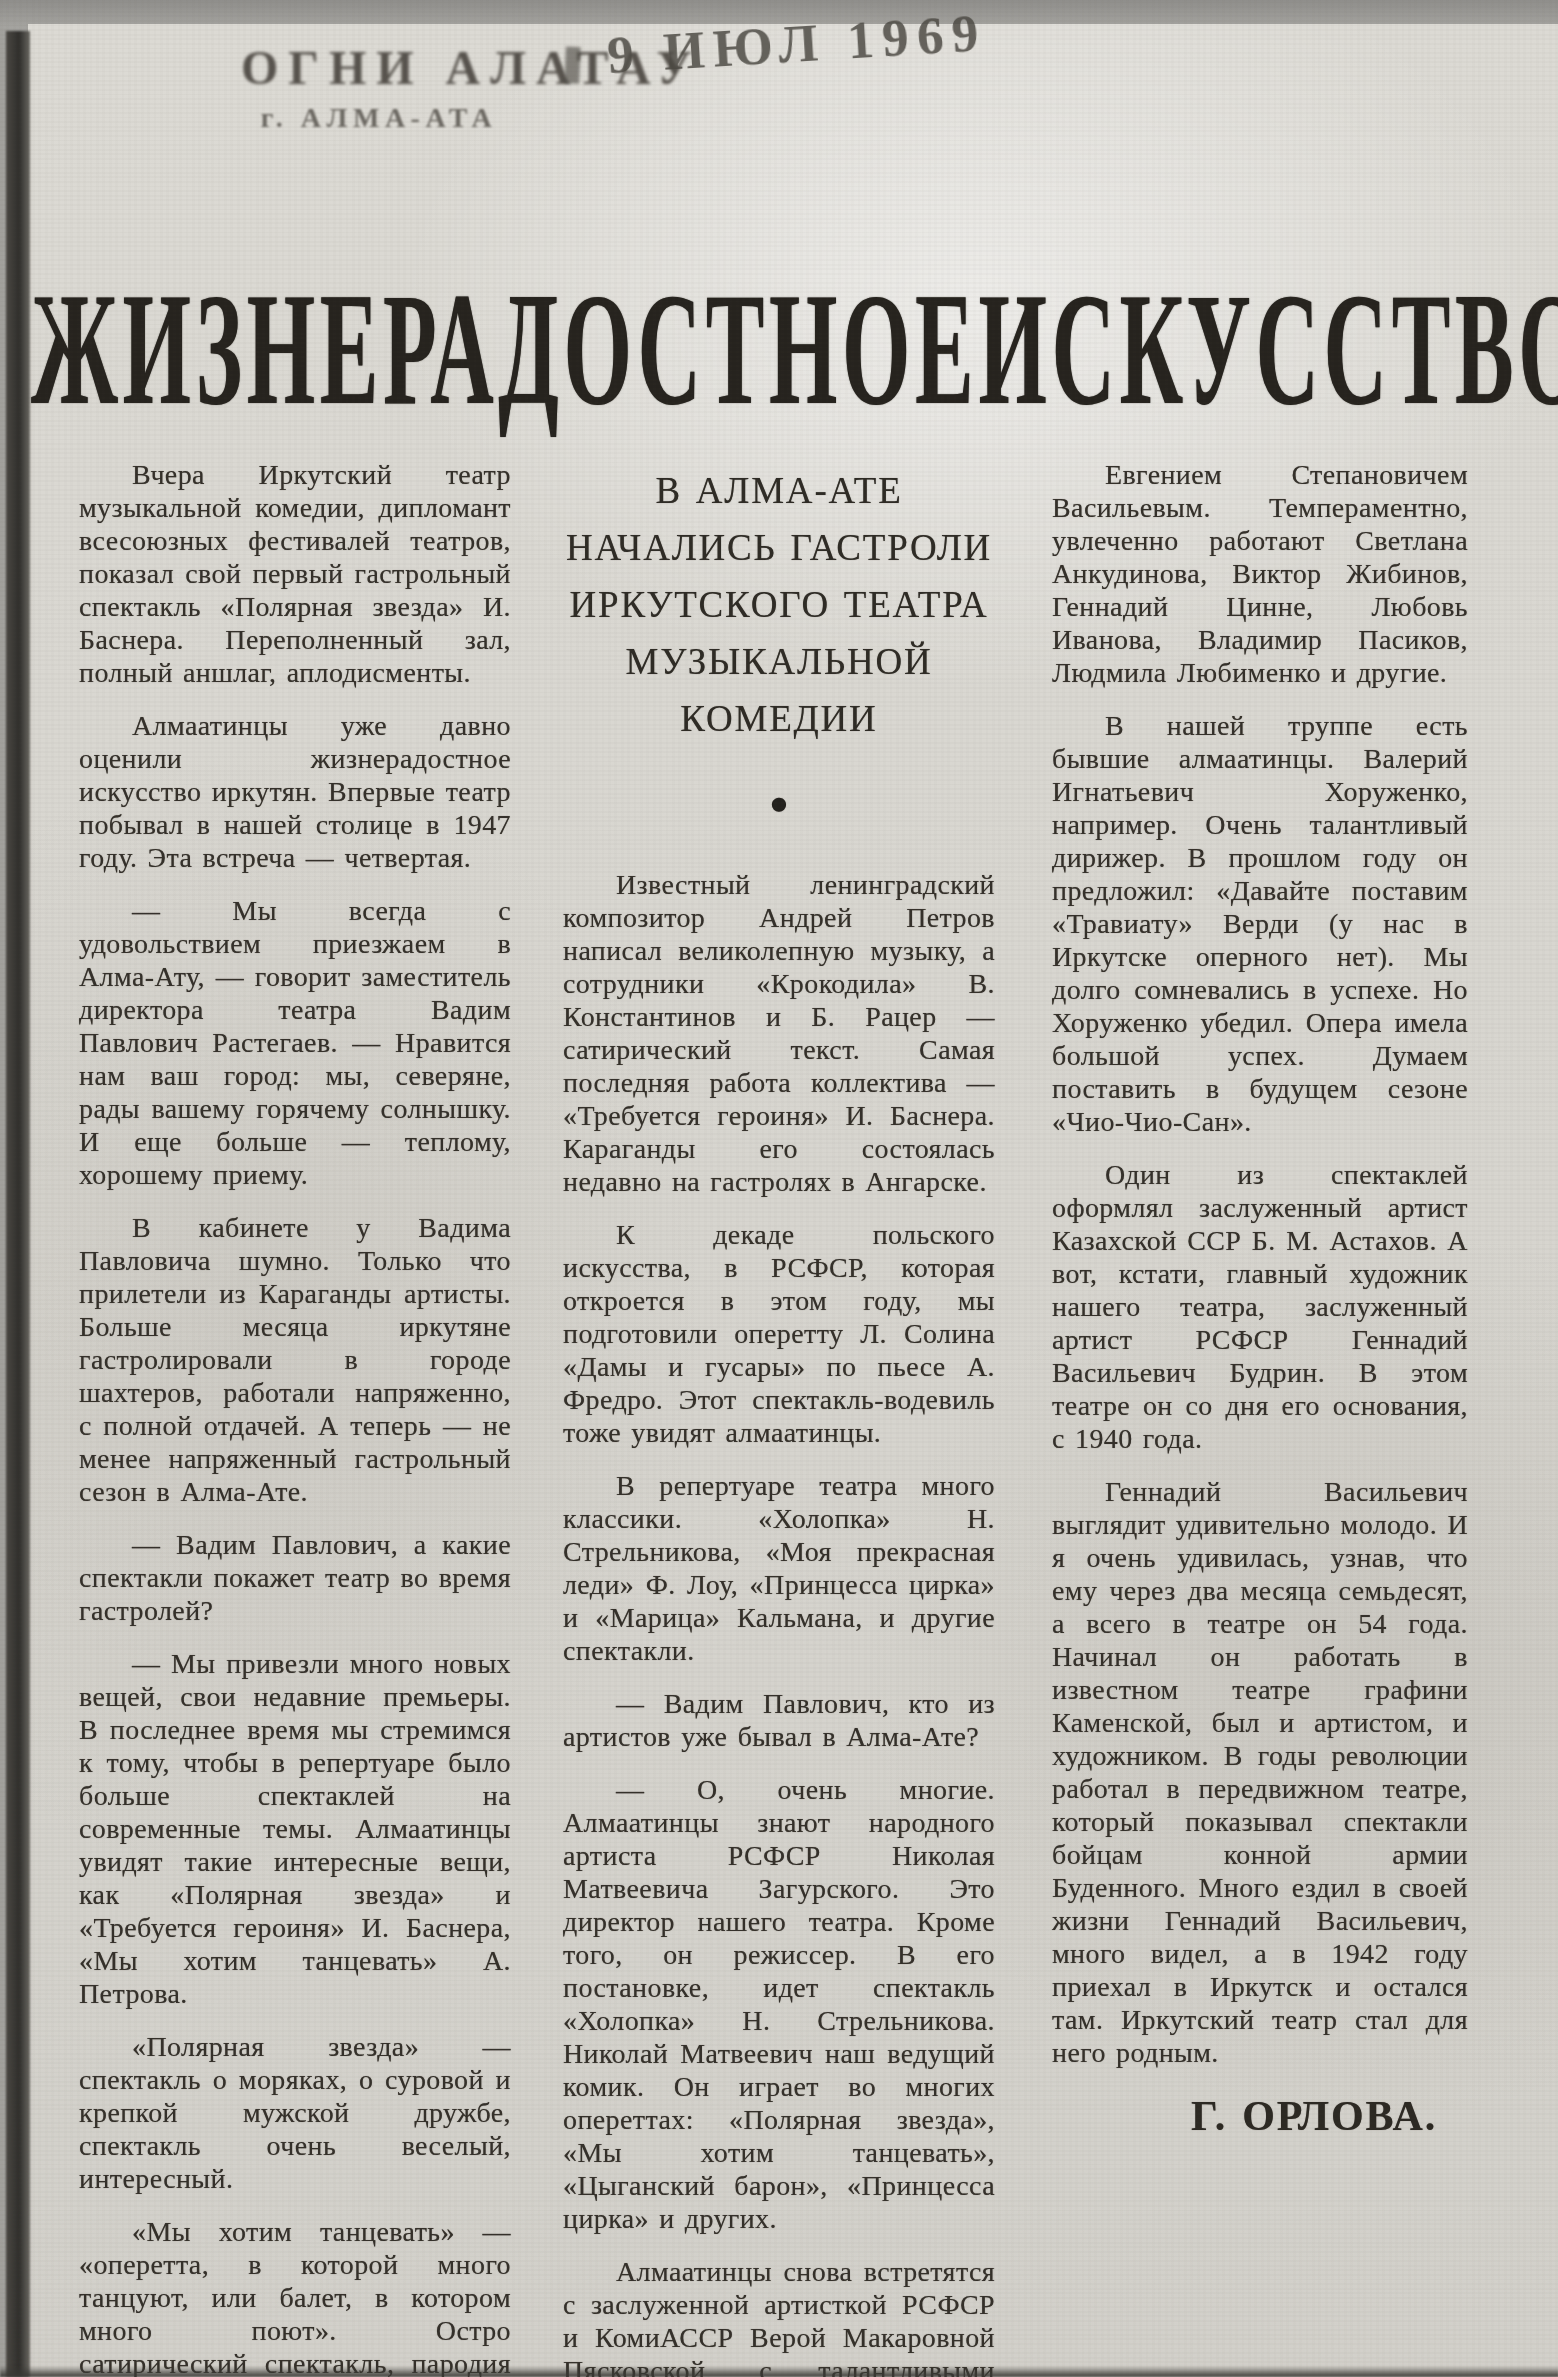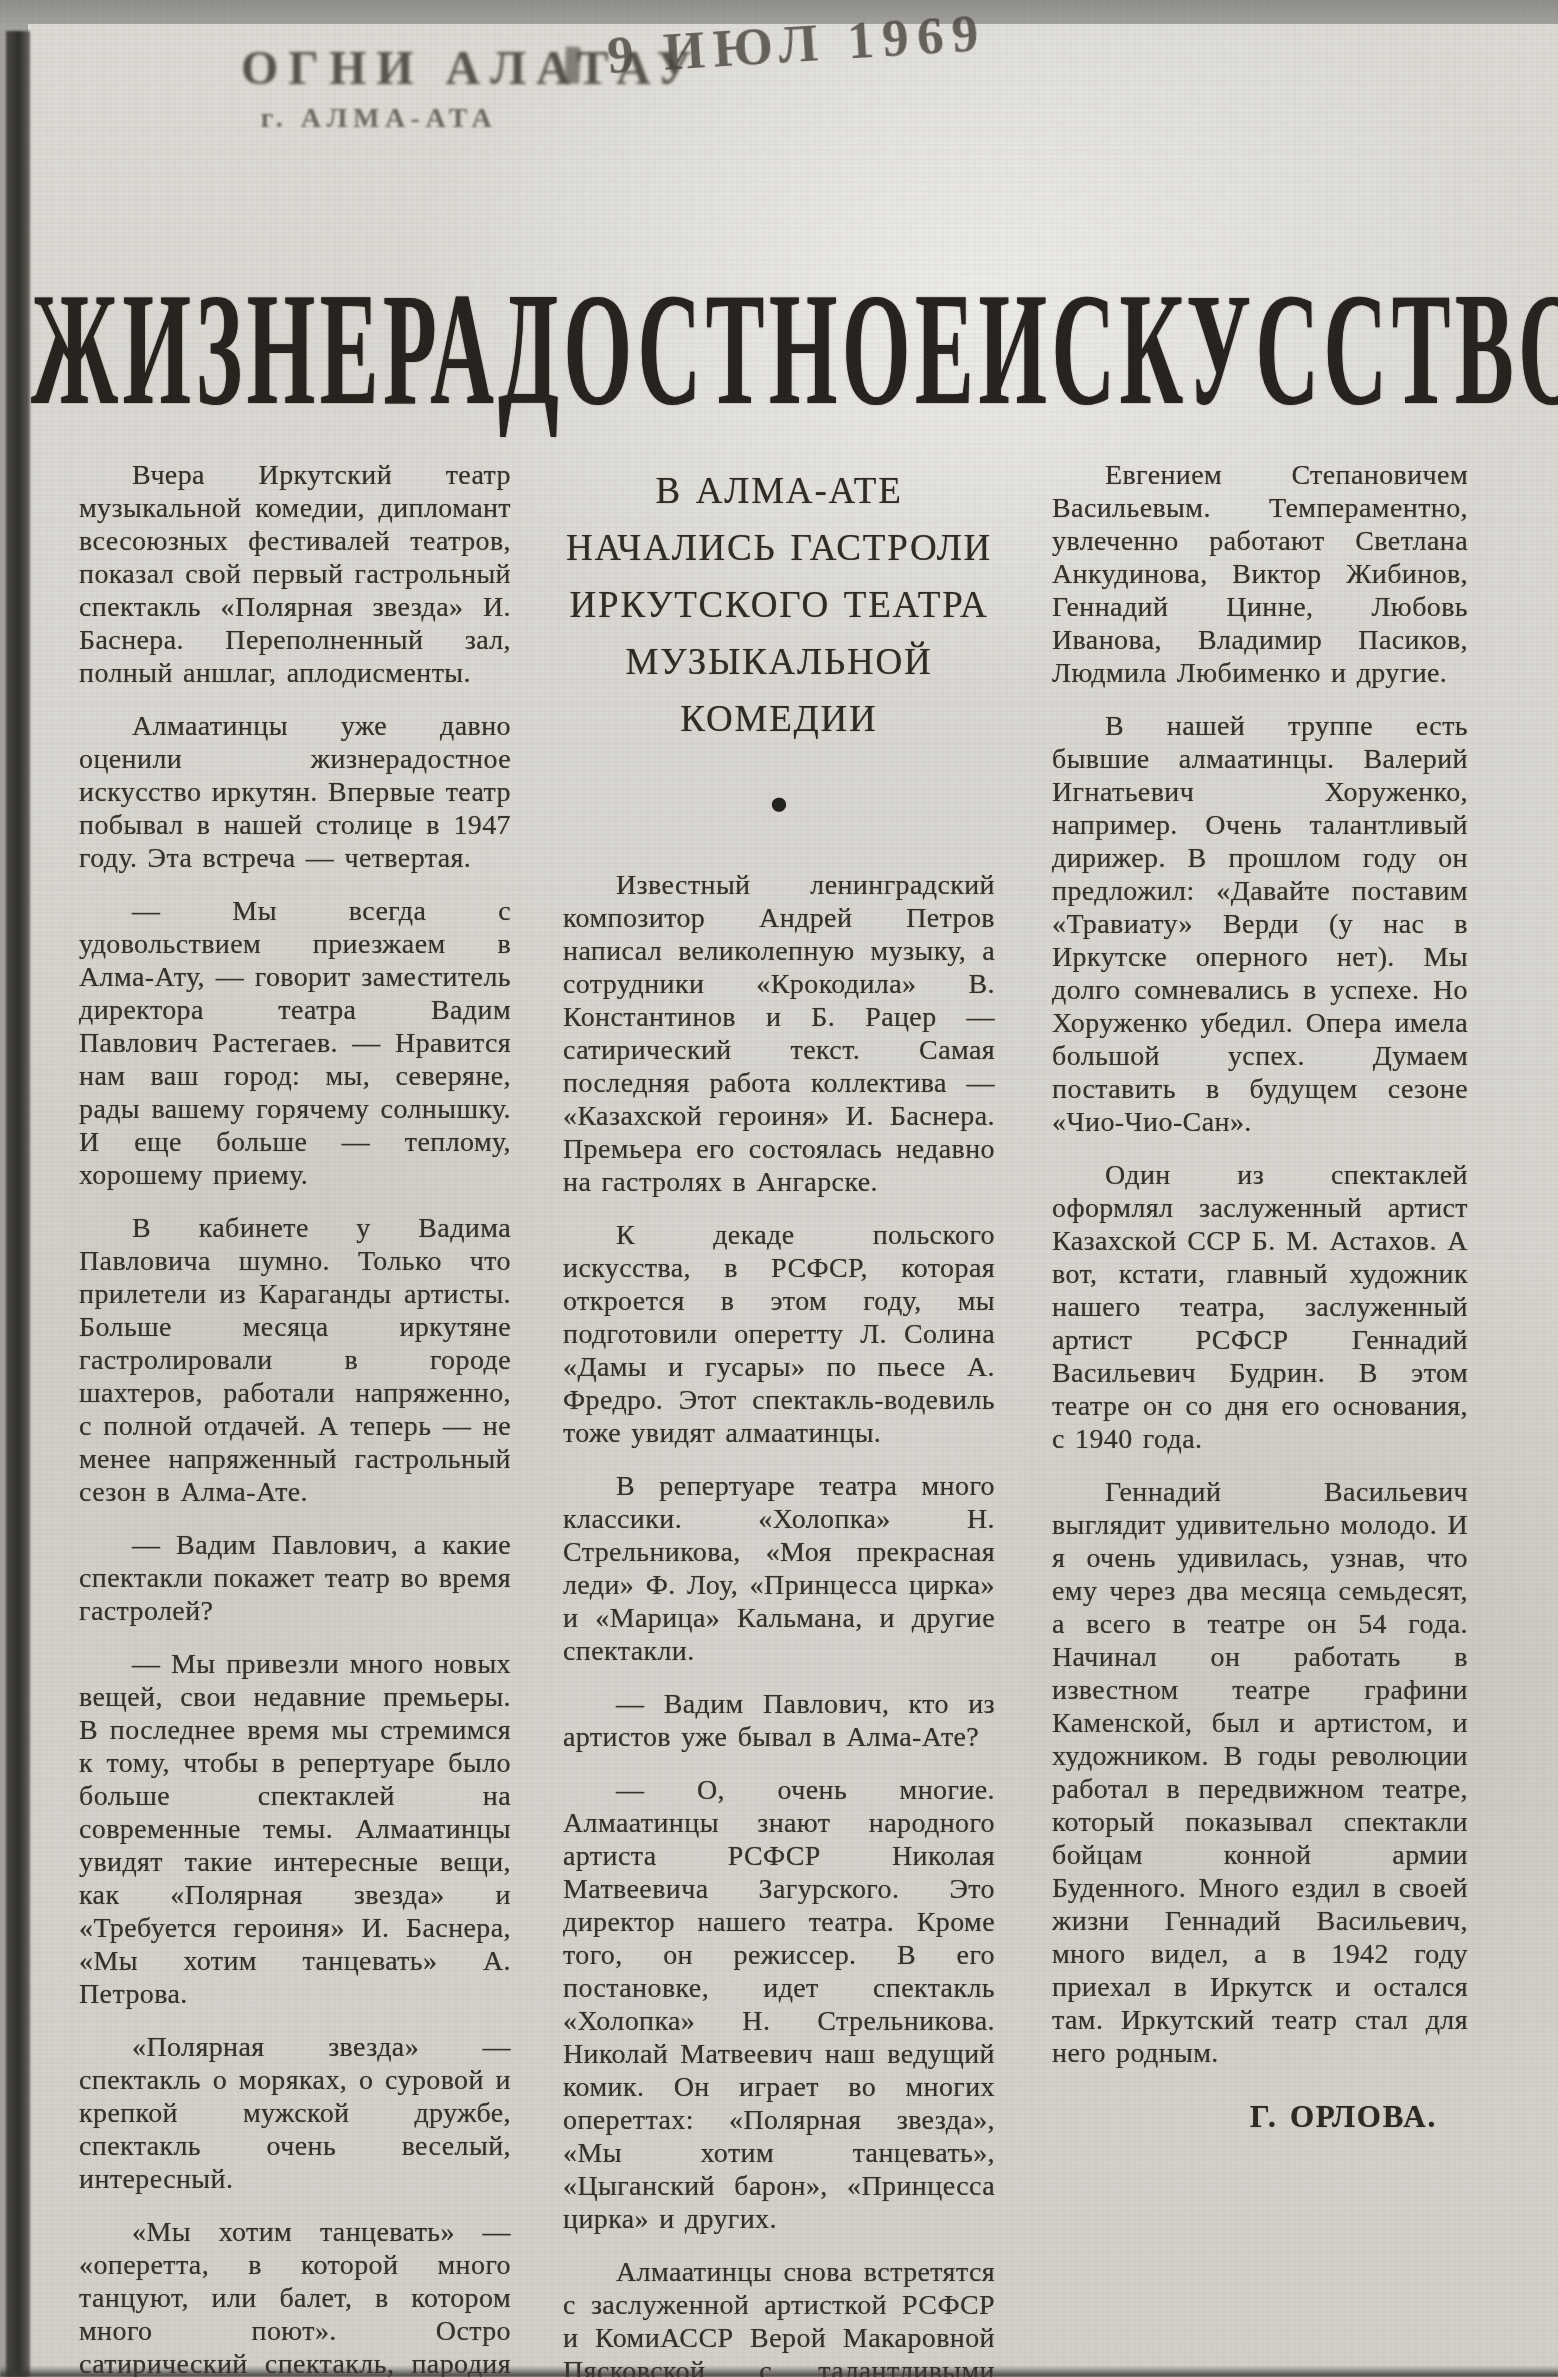--- a/index.html
+++ b/index.html
@@ -114,21 +114,21 @@
     filter:blur(0.3px);
   }
   .subhead div{white-space:nowrap;}
   .bullet{
     text-align:center;font-size:33px;line-height:33px;
     margin:40px 0 48px 0;color:#23211d;
     letter-spacing:0;
   }
   .byline{
     text-align:right;padding-right:31px;
-    font-weight:bold;font-size:31px;letter-spacing:1.8px;
+    font-weight:bold;font-size:42px;letter-spacing:1.8px;
     margin-top:31px;text-indent:0;
     color:#2c2923;
   }
 </style>
 </head>
 <body>
 
 <div class="canvas">
   <div class="scan-top"></div>
   <div class="paper"></div>
@@ -165,21 +165,21 @@
 
     <div class="col col-2">
       <div class="subhead">
         <div>В АЛМА-АТЕ</div>
         <div>НАЧАЛИСЬ ГАСТРОЛИ</div>
         <div>ИРКУТСКОГО ТЕАТРА</div>
         <div>МУЗЫКАЛЬНОЙ</div>
         <div>КОМЕДИИ</div>
       </div>
       <div class="bullet">●</div>
-      <p>Известный ленинградский композитор Андрей Петров написал великолепную музыку, а сотрудники «Крокодила» В. Константинов и Б. Рацер — сатирический текст. Самая последняя работа коллектива — «Казахской героиня» И. Баснера. Премьера его состоялась недавно на гастролях в Ангарске.</p>
+      <p>Известный ленинградский композитор Андрей Петров написал великолепную музыку, а сотрудники «Крокодила» В. Константинов и Б. Рацер — сатирический текст. Самая последняя работа коллектива — «Требуется героиня» И. Баснера. Караганды его состоялась недавно на гастролях в Ангарске.</p>
       <p>К декаде польского искусства, в РСФСР, которая откроется в этом году, мы подготовили оперетту Л. Солина «Дамы и гусары» по пьесе А. Фредро. Этот спектакль-водевиль тоже увидят алмаатинцы.</p>
       <p>В репертуаре театра много классики. «Холопка» Н. Стрельникова, «Моя прекрасная леди» Ф. Лоу, «Принцесса цирка» и «Марица» Кальмана, и другие спектакли.</p>
       <p>— Вадим Павлович, кто из артистов уже бывал в Алма-Ате?</p>
       <p>— О, очень многие. Алмаатинцы знают народного артиста РСФСР Николая Матвеевича Загурского. Это директор нашего театра. Кроме того, он режиссер. В его постановке, идет спектакль «Холопка» Н. Стрельникова. Николай Матвеевич наш ведущий комик. Он играет во многих опереттах: «Полярная звезда», «Мы хотим танцевать», «Цыганский барон», «Принцесса цирка» и других.</p>
       <p>Алмаатинцы снова встретятся с заслуженной артисткой РСФСР и КомиАССР Верой Макаровной Пясковской, с талантливыми артистами Еленой Константиновной Волошиной,</p>
     </div>
 
     <div class="col col-3">
       <p>Евгением Степановичем Васильевым. Темпераментно, увлеченно работают Светлана Анкудинова, Виктор Жибинов, Геннадий Цинне, Любовь Иванова, Владимир Пасиков, Людмила Любименко и другие.</p>
       <p>В нашей труппе есть бывшие алмаатинцы. Валерий Игнатьевич Хоруженко, например. Очень талантливый дирижер. В прошлом году он предложил: «Давайте поставим «Травиату» Верди (у нас в Иркутске оперного нет). Мы долго сомневались в успехе. Но Хоруженко убедил. Опера имела большой успех. Думаем поставить в будущем сезоне «Чио-Чио-Сан».</p>

